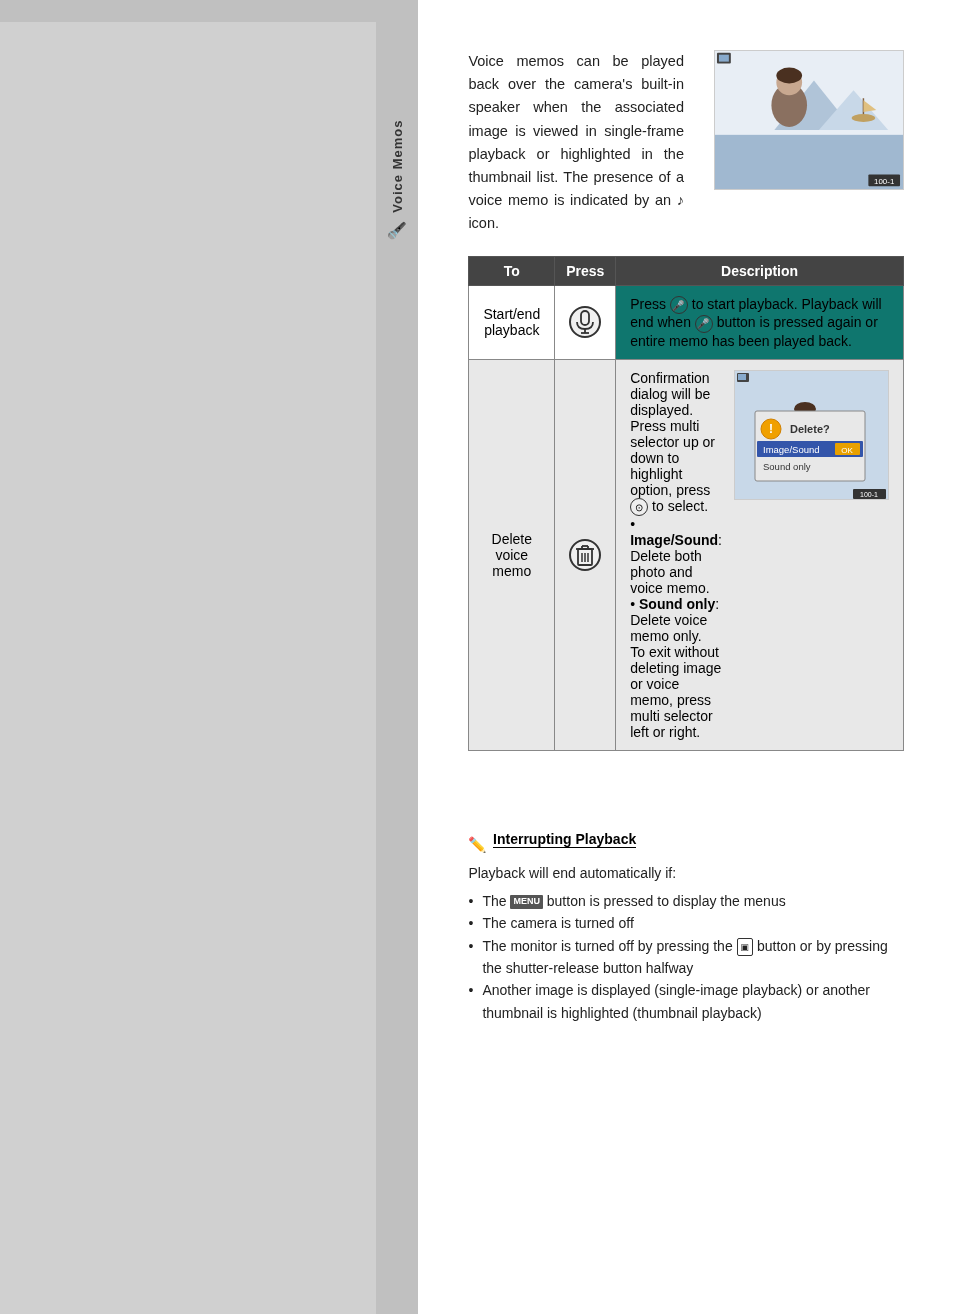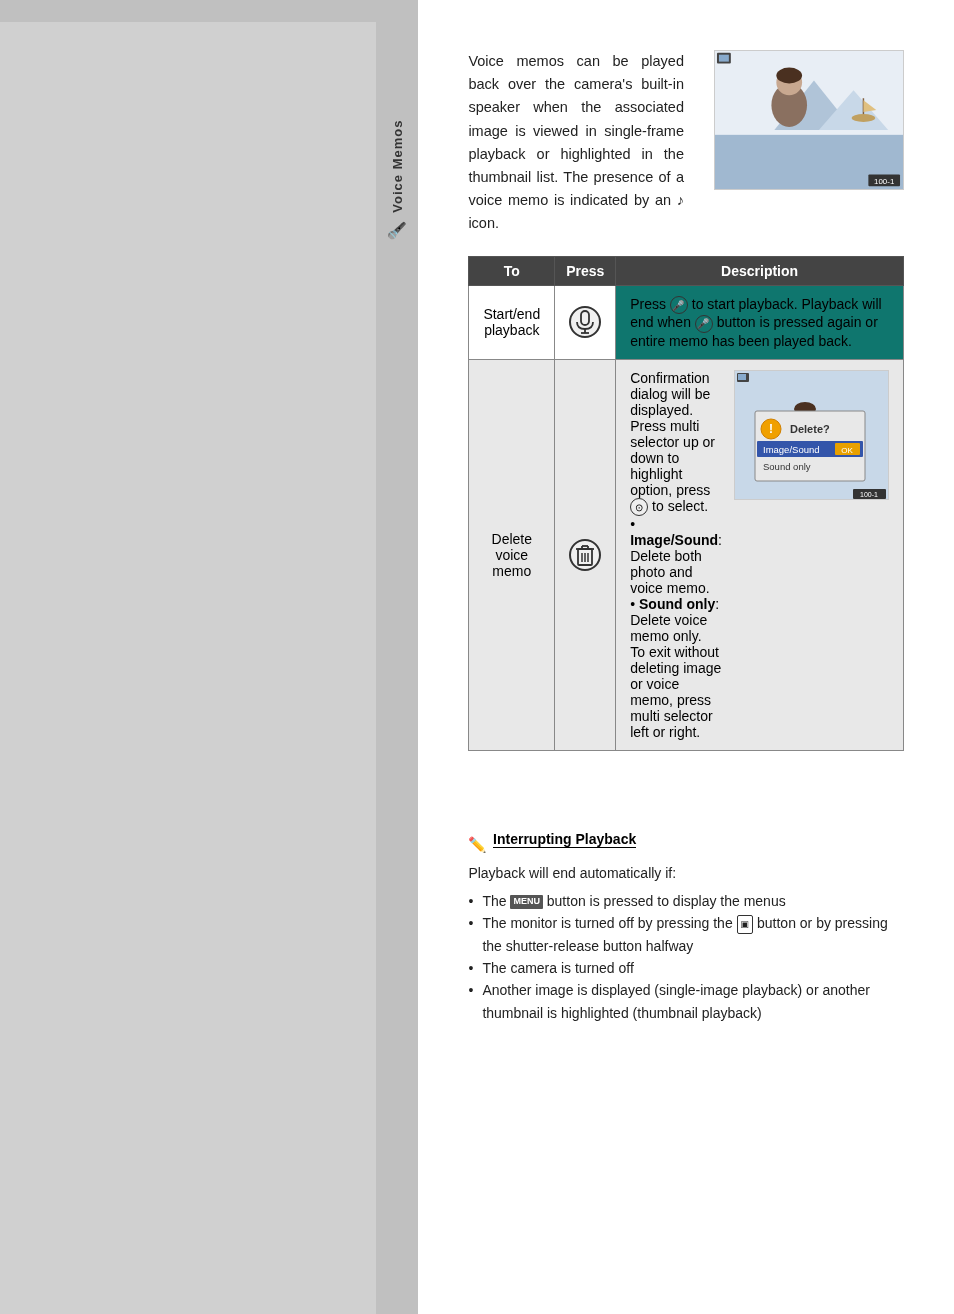--- a/index.html
+++ b/index.html
@@ -402,24 +402,24 @@
         <span style="font-size:15px;">✏️</span>
         <span class="interrupting-title">Interrupting Playback</span>
       </div>
       <div class="interrupting-body">
         <div>Playback will end automatically if:</div>
         <ul class="bullet-list">
           <li>
             The <span class="menu-icon-inline">MENU</span> button is pressed to display the menus
           </li>
           <li>
-            The monitor is turned off by pressing the <span class="monitor-icon-inline">▣</span> button or by pressing the shutter-release button halfway
+            The camera is turned off
           </li>
           <li>
-            The camera is turned off
+            The monitor is turned off by pressing the <span class="monitor-icon-inline">▣</span> button or by pressing the shutter-release button halfway
           </li>
           <li>
             Another image is displayed (single-image playback) or another thumbnail is highlighted (thumbnail playback)
           </li>
         </ul>
       </div>
     </div>
 
   </div>
 

